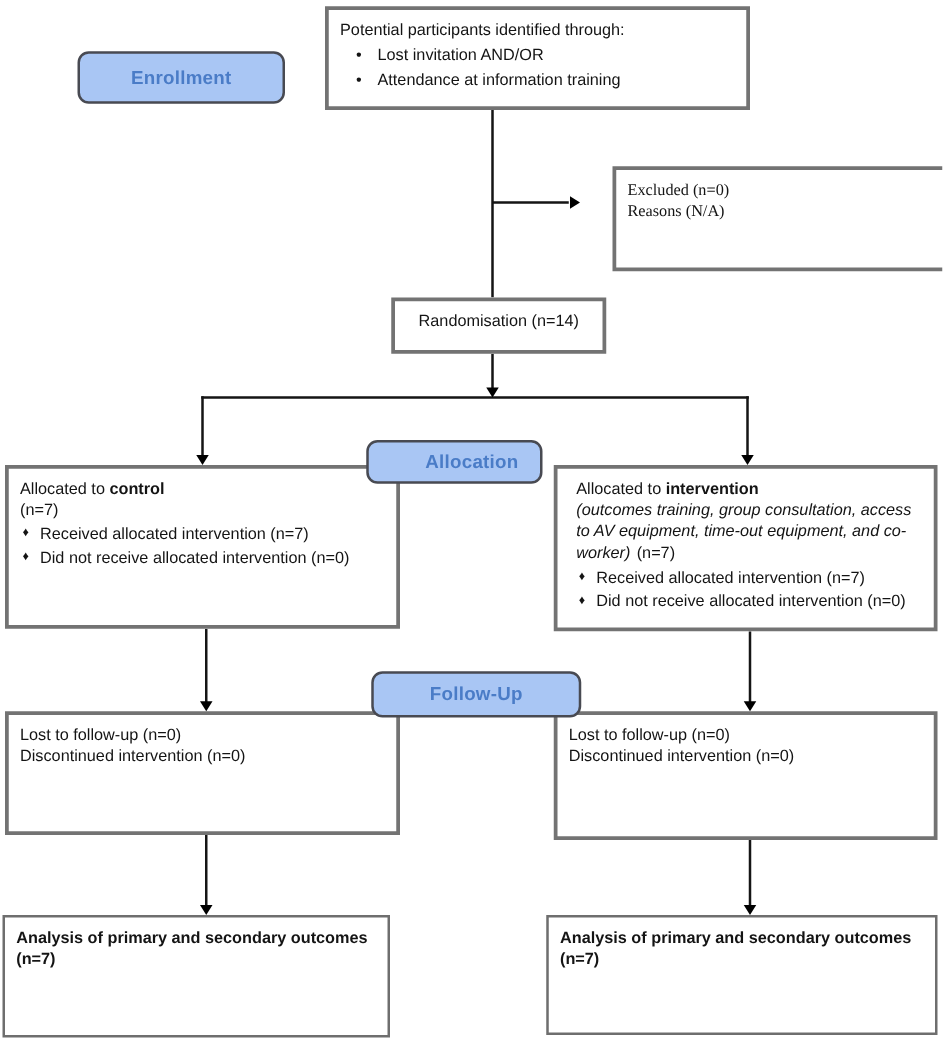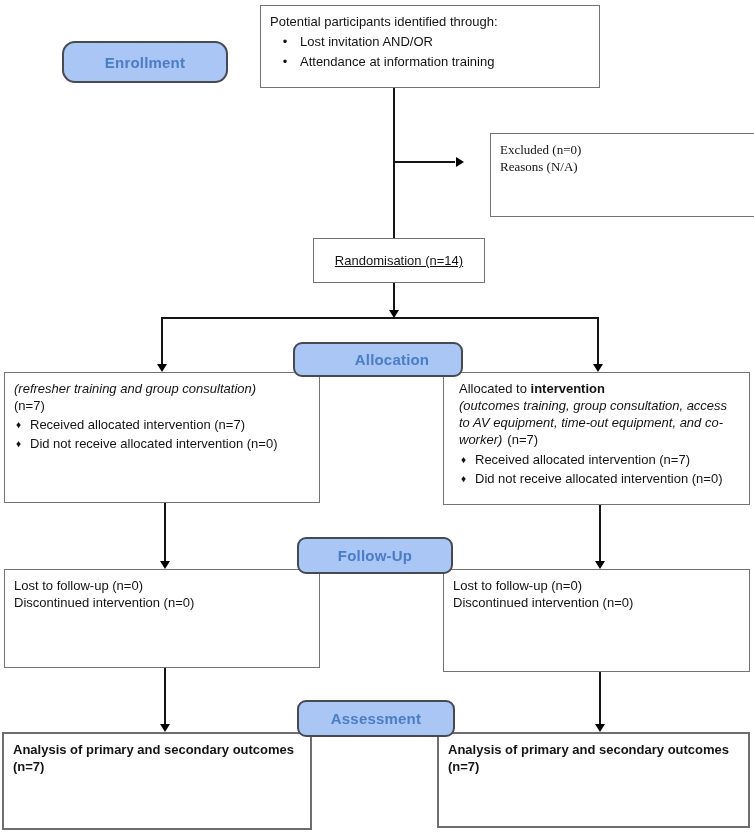--- a/index.html
+++ b/index.html
@@ -7,21 +7,21 @@
     position:relative;
     width:754px;height:836px;
     background:#ffffff;
     font-family:"Liberation Sans",sans-serif;
     color:#141414;
     overflow:hidden;
   }
   .box{
     position:absolute;
     background:#ffffff;
-    border:1px solid #737373;
+    border:3px solid #737373;
     box-sizing:border-box;
     font-size:13px;
     line-height:1.32;
     padding:7px 9px;
     z-index:2;
   }
   .box.thick{border-width:2px;border-color:#6e6e6e;font-weight:bold;}
   .stage{
     position:absolute;
     background:#a9c6f4;
@@ -43,21 +43,21 @@
   .arr-right{position:absolute;width:0;height:0;
     border-top:5px solid transparent;border-bottom:5px solid transparent;
     border-left:8px solid #000;z-index:3;}
   .heading{margin:0;}
   .bullet-row{display:flex;align-items:flex-start;margin-top:3px;}
   .bullet-dot{width:30px;text-align:center;flex:0 0 30px;}
   .diamond-row{display:flex;align-items:flex-start;margin-top:2px;}
   .diamond{flex:0 0 14px;font-size:10px;line-height:17px;text-align:left;padding-left:2px;}
   .italic{font-style:italic;}
   .n-suffix{margin-left:5px;}
-  .center-text{display:flex;align-items:center;justify-content:center;text-align:center;text-decoration:underline;}
+  .center-text{display:flex;align-items:flex-start;justify-content:center;text-align:center;}
 </style>
 </head>
 <body>
 
 <div id="canvas">
 
   <div class="vline" style="left:393px;top:88px;height:150px;"></div>
   <div class="hline" style="left:394px;top:161px;width:61px;"></div>
   <div class="arr-right" style="left:456px;top:157px;"></div>
 
@@ -84,39 +84,39 @@
     <div class="bullet-row">
       <span class="bullet-dot">•</span>
       <span>Lost invitation AND/OR</span>
     </div>
     <div class="bullet-row">
       <span class="bullet-dot">•</span>
       <span>Attendance at information training</span>
     </div>
   </div>
 
-  <div class="stage" style="left:62px;top:41px;width:166px;height:42px;border-radius:13px;">
+  <div class="stage" style="left:62px;top:41px;width:166px;height:42px;">
     <span>Enrollment</span>
   </div>
 
   <div class="box" style="left:490px;top:133px;width:284px;height:84px;font-family:Liberation Serif, serif;">
     <div>Excluded (n=0)</div>
     <div>Reasons (N/A)</div>
   </div>
 
   <div class="box center-text" style="left:313px;top:238px;width:172px;height:45px;">
     <span>Randomisation (n=14)</span>
   </div>
 
-  <div class="stage" style="left:293px;top:342px;width:170px;height:35px;padding-left:28px;">
+  <div class="stage" style="left:293px;top:352px;width:141px;height:35px;padding-left:28px;">
     <span>Allocation</span>
   </div>
 
   <div class="box" style="left:4px;top:372px;width:316px;height:131px;">
-    <div class="italic">(refresher training and group consultation)</div>
+    <div class="heading"><span>Allocated to </span><b>control</b></div>
     <div>(n=7)</div>
     <div class="diamond-row">
       <span class="diamond">♦</span>
       <span>Received allocated intervention (n=7)</span>
     </div>
     <div class="diamond-row">
       <span class="diamond">♦</span>
       <span>Did not receive allocated intervention (n=0)</span>
     </div>
   </div>
@@ -127,37 +127,34 @@
     <div class="diamond-row">
       <span class="diamond">♦</span>
       <span>Received allocated intervention (n=7)</span>
     </div>
     <div class="diamond-row">
       <span class="diamond">♦</span>
       <span>Did not receive allocated intervention (n=0)</span>
     </div>
   </div>
 
-  <div class="stage" style="left:297px;top:537px;width:156px;height:37px;">
+  <div class="stage" style="left:297px;top:537px;width:168px;height:37px;">
     <span>Follow-Up</span>
   </div>
 
   <div class="box" style="left:4px;top:569px;width:316px;height:99px;">
     <div>Lost to follow-up (n=0)</div>
     <div>Discontinued intervention (n=0)</div>
   </div>
 
   <div class="box" style="left:443px;top:569px;width:307px;height:103px;">
     <div>Lost to follow-up (n=0)</div>
     <div>Discontinued intervention (n=0)</div>
   </div>
 
-  <div class="stage" style="left:297px;top:700px;width:158px;height:37px;">
-    <span>Assessment</span>
-  </div>
 
   <div class="box thick" style="left:2px;top:732px;width:310px;height:98px;">
     <div>Analysis of primary and secondary outcomes (n=7)</div>
   </div>
 
   <div class="box thick" style="left:437px;top:732px;width:313px;height:96px;">
     <div>Analysis of primary and secondary outcomes (n=7)</div>
   </div>
 
 </div>

